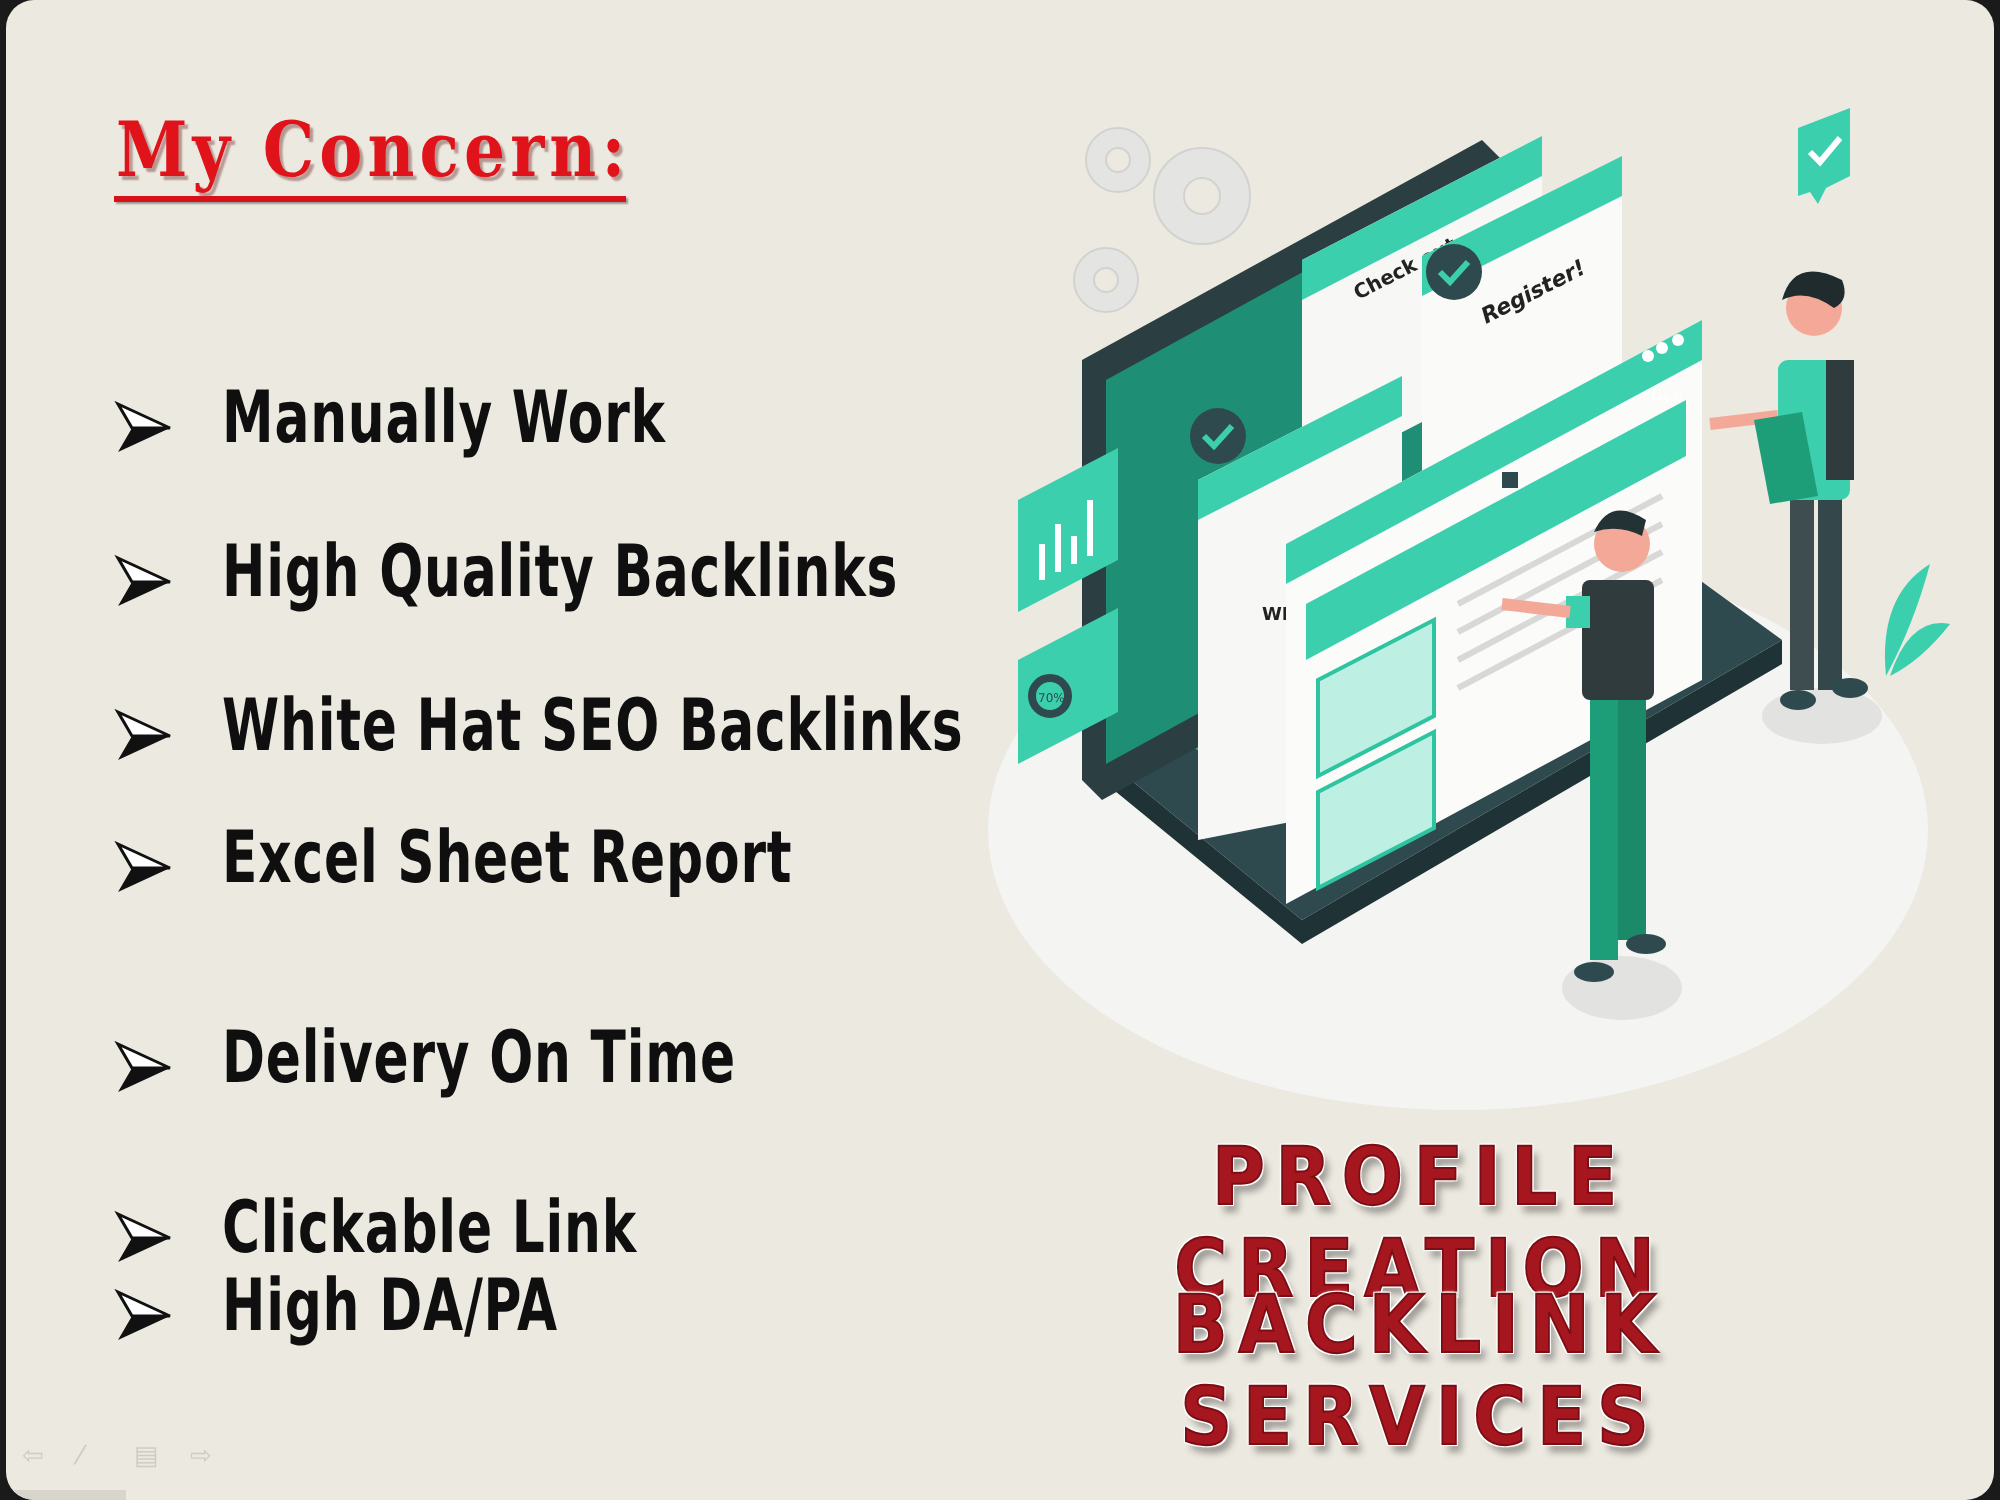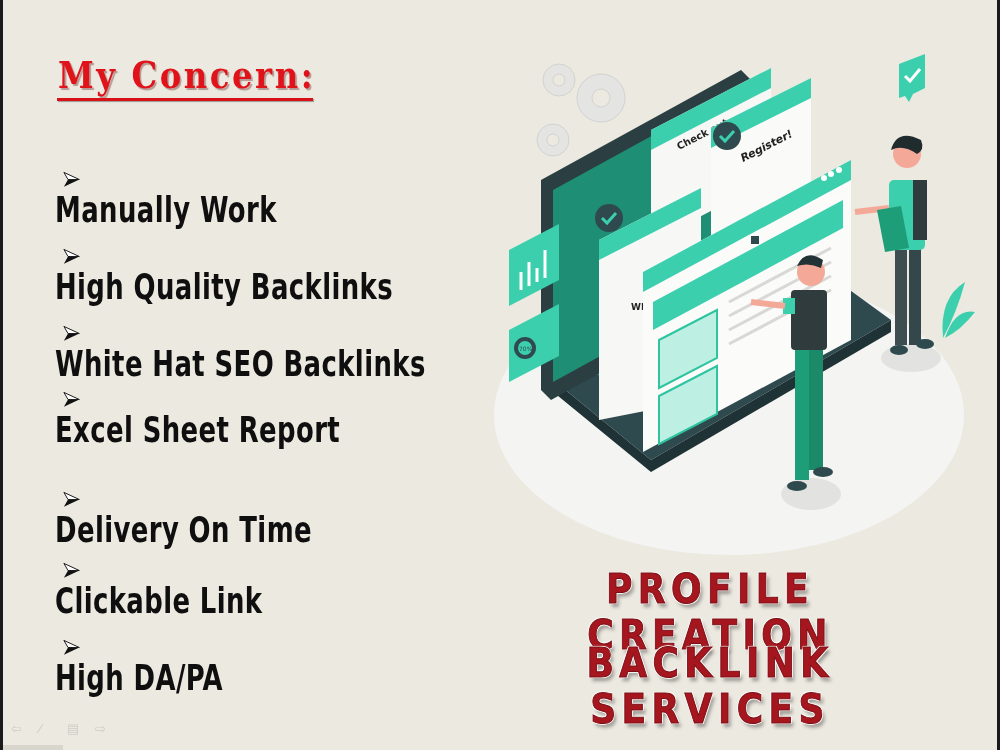--- a/index.html
+++ b/index.html
@@ -1,21 +1,21 @@
 <!DOCTYPE html>
 <html><head>
   <meta charset="utf-8">
   <style>
     html,body{margin:0;padding:0;}
     body{width:1000px;height:750px;overflow:hidden;background:#1a1a1a;}
-    .slide{position:absolute;left:3px;top:0;width:994px;height:750px;background:#ECE9E0;overflow:hidden;}
+    .slide{position:absolute;left:3px;top:0;width:994px;height:750px;background:#ECE9E0;overflow:hidden;border-radius:14px;}
     .title{position:absolute;left:55px;top:52px;font-family:"DejaVu Serif",serif;font-weight:bold;font-size:38px;letter-spacing:3px;color:#E0121A;transform:scaleX(0.85);transform-origin:left top;text-shadow:2px 2px 1px rgba(80,0,0,0.35);}
     .title-underline{position:absolute;left:54px;top:98px;width:256px;height:3px;background:#D81018;box-shadow:1px 1px 1px rgba(0,0,0,0.35);}
     .features{position:absolute;left:52px;top:170px;}
-    .feature{position:absolute;left:0;height:60px;display:flex;align-items:flex-start;white-space:nowrap;flex-direction:column;}
+    .feature{position:absolute;left:0;height:60px;display:flex;align-items:flex-end;white-space:nowrap;}
     .bullet{width:32px;height:32px;margin-right:24px;}
     .feature-label{font-family:"DejaVu Sans Condensed","DejaVu Sans",sans-serif;font-size:36px;font-weight:bold;color:#0f0f0f;transform:scaleX(0.8);transform-origin:left center;display:inline-block;letter-spacing:0.5px;}
     .banner{position:absolute;left:462px;width:490px;text-align:center;font-family:"DejaVu Sans",sans-serif;font-weight:bold;font-size:40px;letter-spacing:6px;color:#A5161E;-webkit-text-stroke:1px #7a0e14;text-shadow:-1px -1px 0 #fff,1px -1px 0 #fff,-1px 1px 0 #fff,1px 1px 0 #fff,0 0 3px #fff,3px 4px 4px rgba(0,0,0,0.35);transform:scaleX(0.9);transform-origin:center;}
     .illus{position:absolute;left:478px;top:40px;width:500px;height:520px;}
     .controls{position:absolute;left:8px;top:722px;display:flex;gap:12px;opacity:0.25;}
     .ctrl{width:16px;height:14px;color:#777;font-size:13px;line-height:14px;font-family:"DejaVu Sans",sans-serif;}
     .bottom-bar{position:absolute;left:0;top:745px;width:60px;height:5px;background:#d8d5cc;}
   </style>
 </head>
 <body>
@@ -54,28 +54,28 @@
         </svg>
       <span class="feature-label">Excel Sheet Report</span>
     </div>
     <div class="feature" style="top:320px">
       <svg class="bullet" viewBox="0 0 32 32">
           <polygon points="4,4 30,16 4,28 11,16" fill="#111"></polygon>
           <polygon points="4,4 30,16 11,16" fill="#fff" stroke="#111" stroke-width="1.5"></polygon>
         </svg>
       <span class="feature-label">Delivery On Time</span>
     </div>
-    <div class="feature" style="top:391px">
+    <div class="feature" style="top:405px">
       <svg class="bullet" viewBox="0 0 32 32">
           <polygon points="4,4 30,16 4,28 11,16" fill="#111"></polygon>
           <polygon points="4,4 30,16 11,16" fill="#fff" stroke="#111" stroke-width="1.5"></polygon>
         </svg>
       <span class="feature-label">Clickable Link</span>
     </div>
-    <div class="feature" style="top:468px">
+    <div class="feature" style="top:444px">
       <svg class="bullet" viewBox="0 0 32 32">
           <polygon points="4,4 30,16 4,28 11,16" fill="#111"></polygon>
           <polygon points="4,4 30,16 11,16" fill="#fff" stroke="#111" stroke-width="1.5"></polygon>
         </svg>
       <span class="feature-label">High DA/PA</span>
     </div>
   </div>
 
   <svg class="illus" viewBox="0 0 500 520">
 

